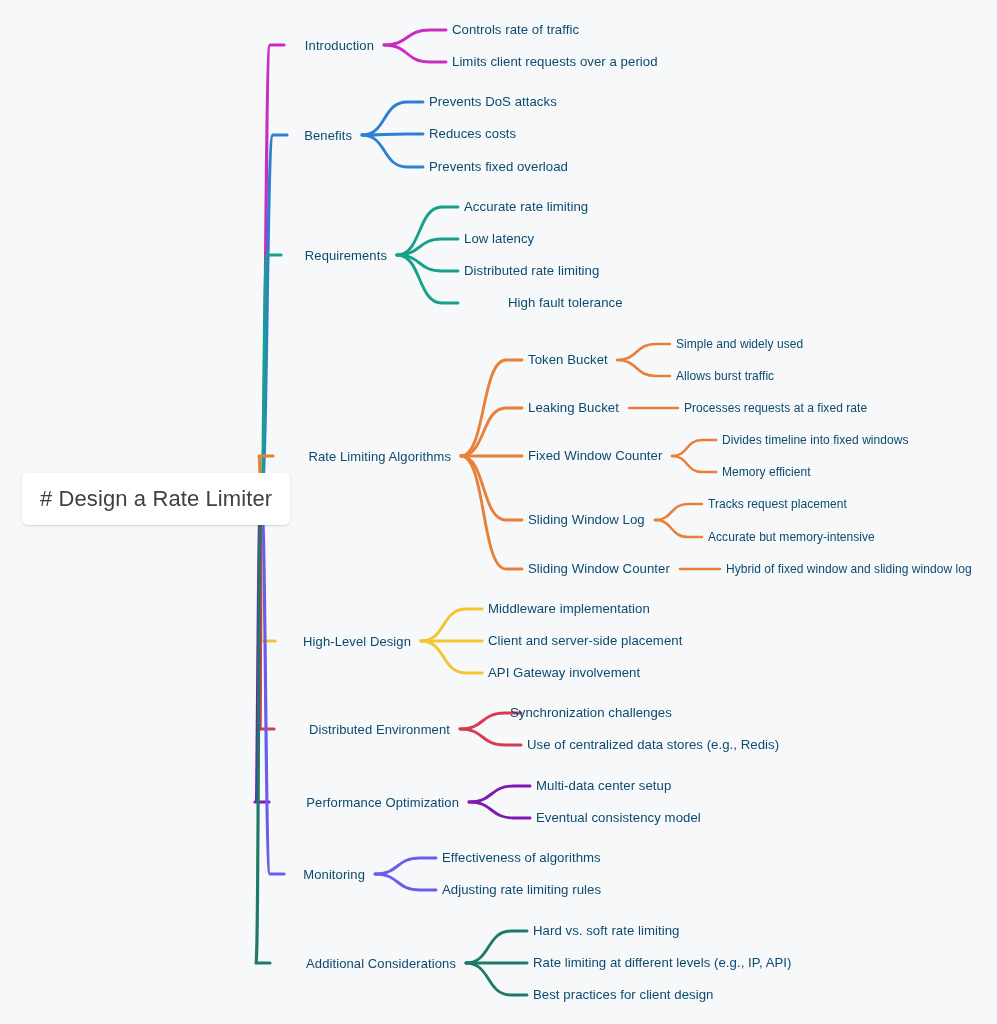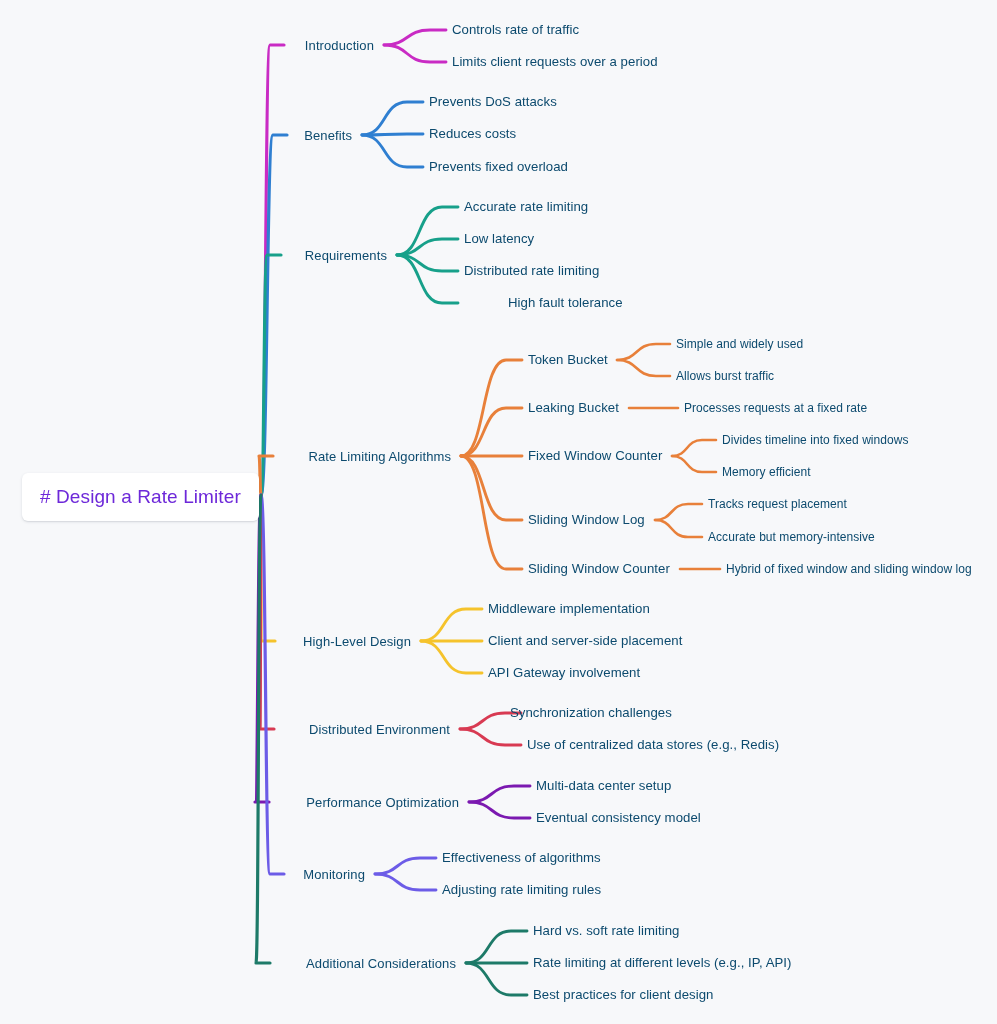--- a/index.html
+++ b/index.html
@@ -29,22 +29,22 @@
     line-height:1;
     cursor:default;
   }
   
   .root-node {
     position:absolute;
     background:#ffffff;
     border-radius:6px;
     box-shadow:0 1px 3px rgba(40,50,70,.13), 0 1px 1px rgba(40,50,70,.06);
     padding:13px 18px;
-    font-size:19px;
-    color:#6d28d9;
+    font-size:22px;
+    color:#404040;
     letter-spacing:.1px;
     z-index:5;
   }
   
   .lvl1 {
     font-size:13px;
     transform:translate(-100%,-50%);
     letter-spacing:.1px;
     z-index:4;
   }

